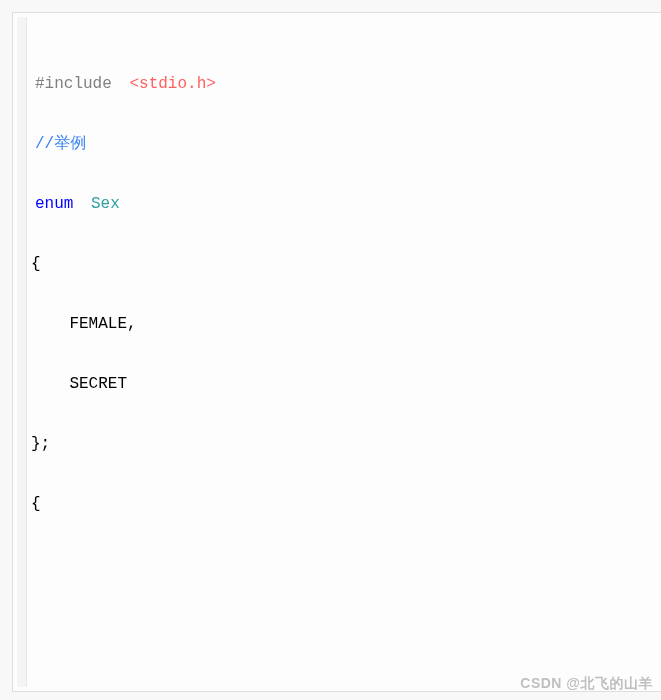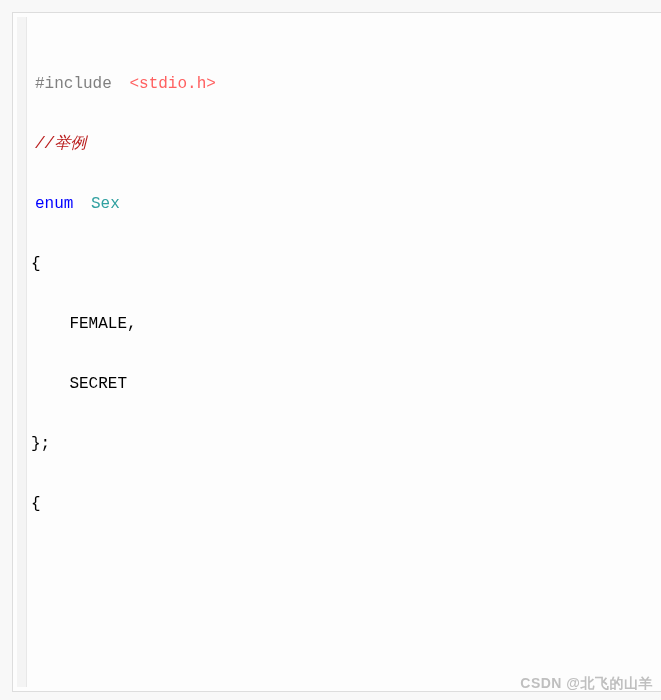--- a/index.html
+++ b/index.html
@@ -2,21 +2,21 @@
 <html><head>
 <meta charset="utf-8">
 <style>
 * { margin:4px; padding:0; box-sizing:border-box; }
 body { width:661px; height:700px; font-family:"Consolas","Courier New",monospace; font-size:16px; background:#f8f8f8; position:relative; }
 .editor { background:#fdfdfd; border:1px solid #ddd; width:661px; height:680px; overflow:hidden; line-height:26px; padding:2px 0 2px 14px; white-space:pre; position:relative; }
 .gutter { position:absolute; left:0; top:0; bottom:0; width:10px; background:#f4f4f4; border-right:1px solid #e8e8e8; }
 .ln { display:block; min-height:26px; }
 .tok-pre { color:#808080; }
 .tok-inc { color:#ff6060; }
-.tok-cmt { color:#b91c1c;font-style:italic; }
+.tok-cmt { color:#3b82f6; }
 .tok-kw { color:#0000ff; }
 .tok-id { color:#30a0a0; }
 .tok-br { color:#000; }
 .tok-fn { color:#000; }
 .watermark { position:absolute; right:12px; bottom:11px; font-family:Arial,sans-serif; font-size:14px; color:#bfbfbf; letter-spacing:0.5px;font-weight:bold; }
 </style>
 </head>
 <body>
 
 <div class="editor">

